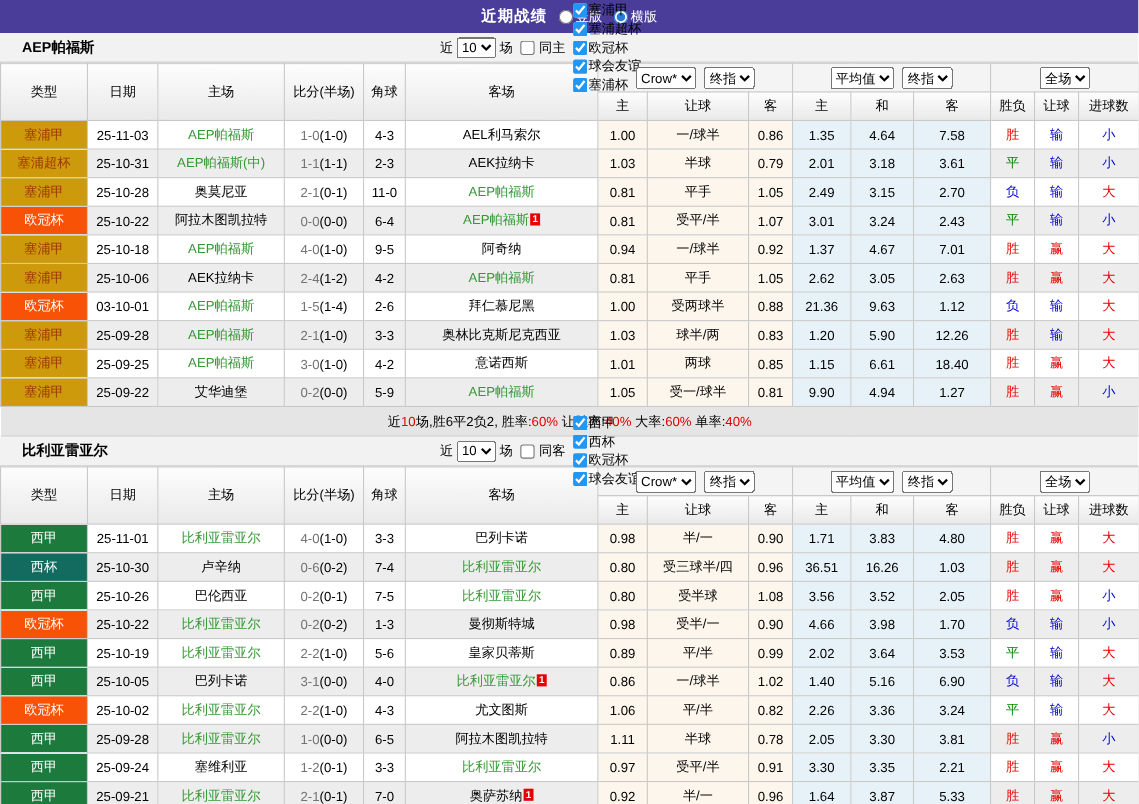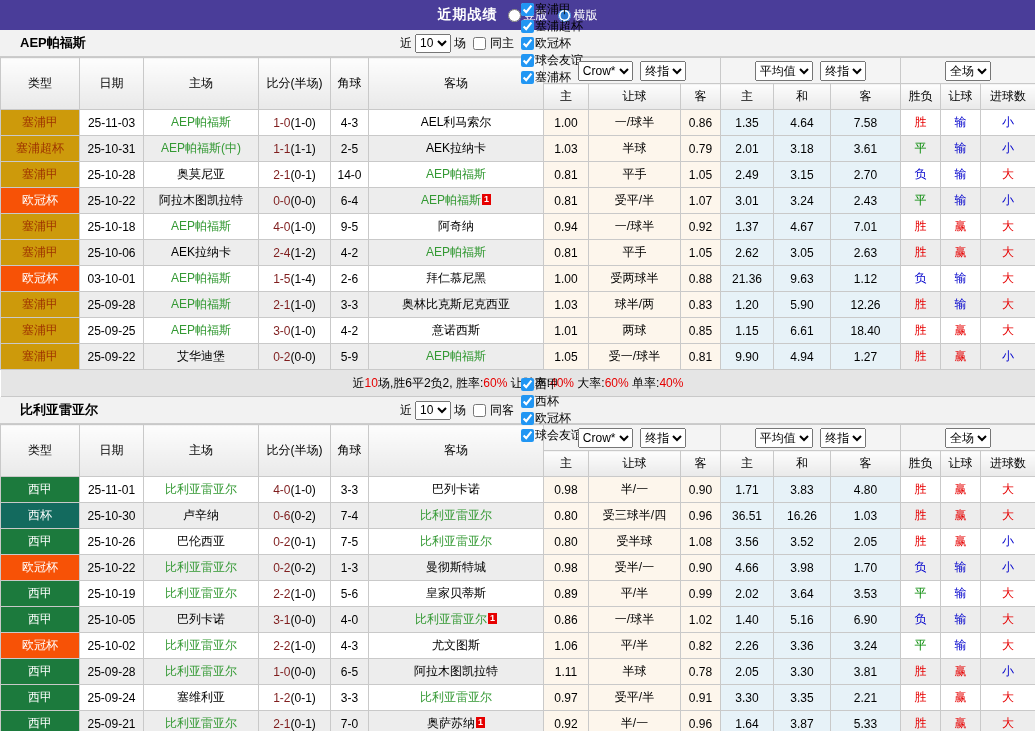--- a/index.html
+++ b/index.html
@@ -20,21 +20,21 @@
   table{border-collapse:collapse;table-layout:fixed;width:1035px;font-size:12px;}
   th,td{border:1px solid #c9c9c9;text-align:center;padding:0;height:25px;overflow:hidden;white-space:nowrap;}
   thead th{background:linear-gradient(#fdfdfd,#e9e9e9);font-weight:normal;}
   thead .selcell{background:#f4f4f4;}
   thead select{font-size:12px;height:20px;margin:0 2px;}
   tbody tr.odd td{background:#fff;}
   tbody tr.even td{background:#ededed;}
   tbody td.let{background:#fdf6ec !important;}
   tbody td.avg{background:#e7f2f8 !important;}
   td.league{font-size:12px;}
-  .sc{color:#7f1d1d;}
+  .sc{color:#737373;}
   .focus{color:#339933;}
   .card{display:inline-block;background:#e60000;color:#fff;font-size:9px;line-height:11px;padding:0 2px;margin-left:1px;vertical-align:2px;font-weight:bold;}
   tfoot td{background:#e5e5e5;height:26px;font-size:12px;border-left:none;border-right:none;}
   .red{color:#e60000;}
 </style>
 </head>
 <body>
 
 <div class="titlebar">
   <span class="title">近期战绩</span>
@@ -148,38 +148,38 @@
             <td class="avg">7.58</td>
             <td style="color: rgb(230, 0, 0);">胜</td>
             <td style="color: rgb(0, 0, 204);">输</td>
             <td style="color: rgb(0, 0, 204);">小</td>
           </tr>
           <tr class="even">
             <td class="league" style="background: rgb(205, 154, 11); color: rgb(158, 51, 0);">塞浦超杯</td>
             <td>25-10-31</td>
             <td><span><span class="focus">AEP帕福斯(中)</span></span></td>
             <td><span class="sc">1-1</span><span>(1-1)</span></td>
-            <td>2-5</td>
+            <td>2-3</td>
             <td><span><span>AEK拉纳卡</span></span></td>
             <td class="let">1.03</td>
             <td class="let">半球</td>
             <td class="let">0.79</td>
             <td class="avg">2.01</td>
             <td class="avg">3.18</td>
             <td class="avg">3.61</td>
             <td style="color: rgb(0, 136, 0);">平</td>
             <td style="color: rgb(0, 0, 204);">输</td>
             <td style="color: rgb(0, 0, 204);">小</td>
           </tr>
           <tr class="odd">
             <td class="league" style="background: rgb(205, 154, 11); color: rgb(158, 51, 0);">塞浦甲</td>
             <td>25-10-28</td>
             <td><span><span>奥莫尼亚</span></span></td>
             <td><span class="sc">2-1</span><span>(0-1)</span></td>
-            <td>14-0</td>
+            <td>11-0</td>
             <td><span><span class="focus">AEP帕福斯</span></span></td>
             <td class="let">0.81</td>
             <td class="let">平手</td>
             <td class="let">1.05</td>
             <td class="avg">2.49</td>
             <td class="avg">3.15</td>
             <td class="avg">2.70</td>
             <td style="color: rgb(0, 0, 204);">负</td>
             <td style="color: rgb(0, 0, 204);">输</td>
             <td style="color: rgb(230, 0, 0);">大</td>

